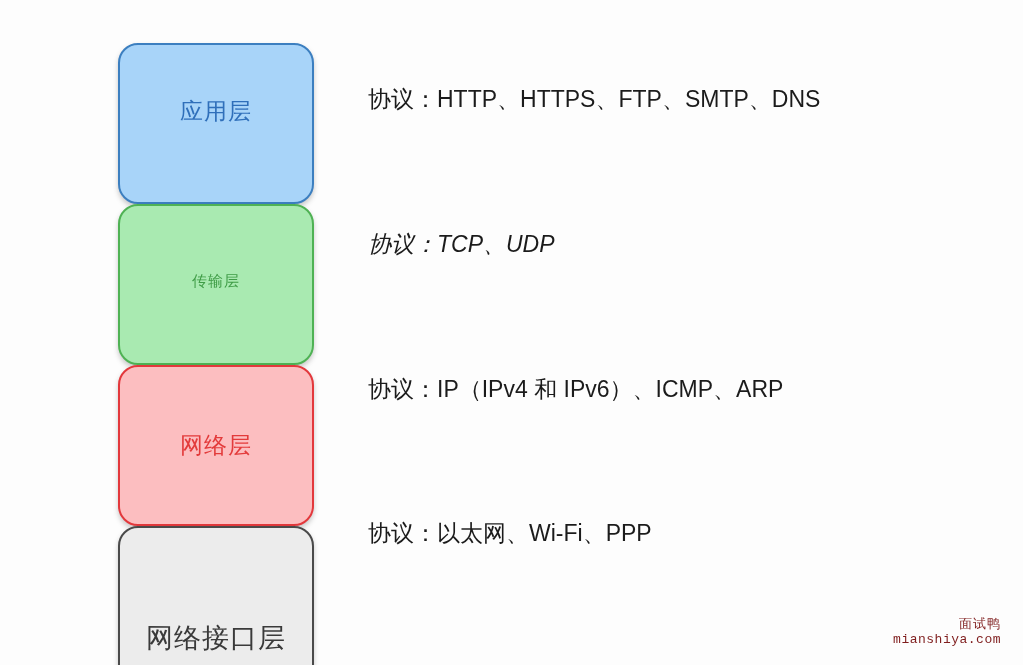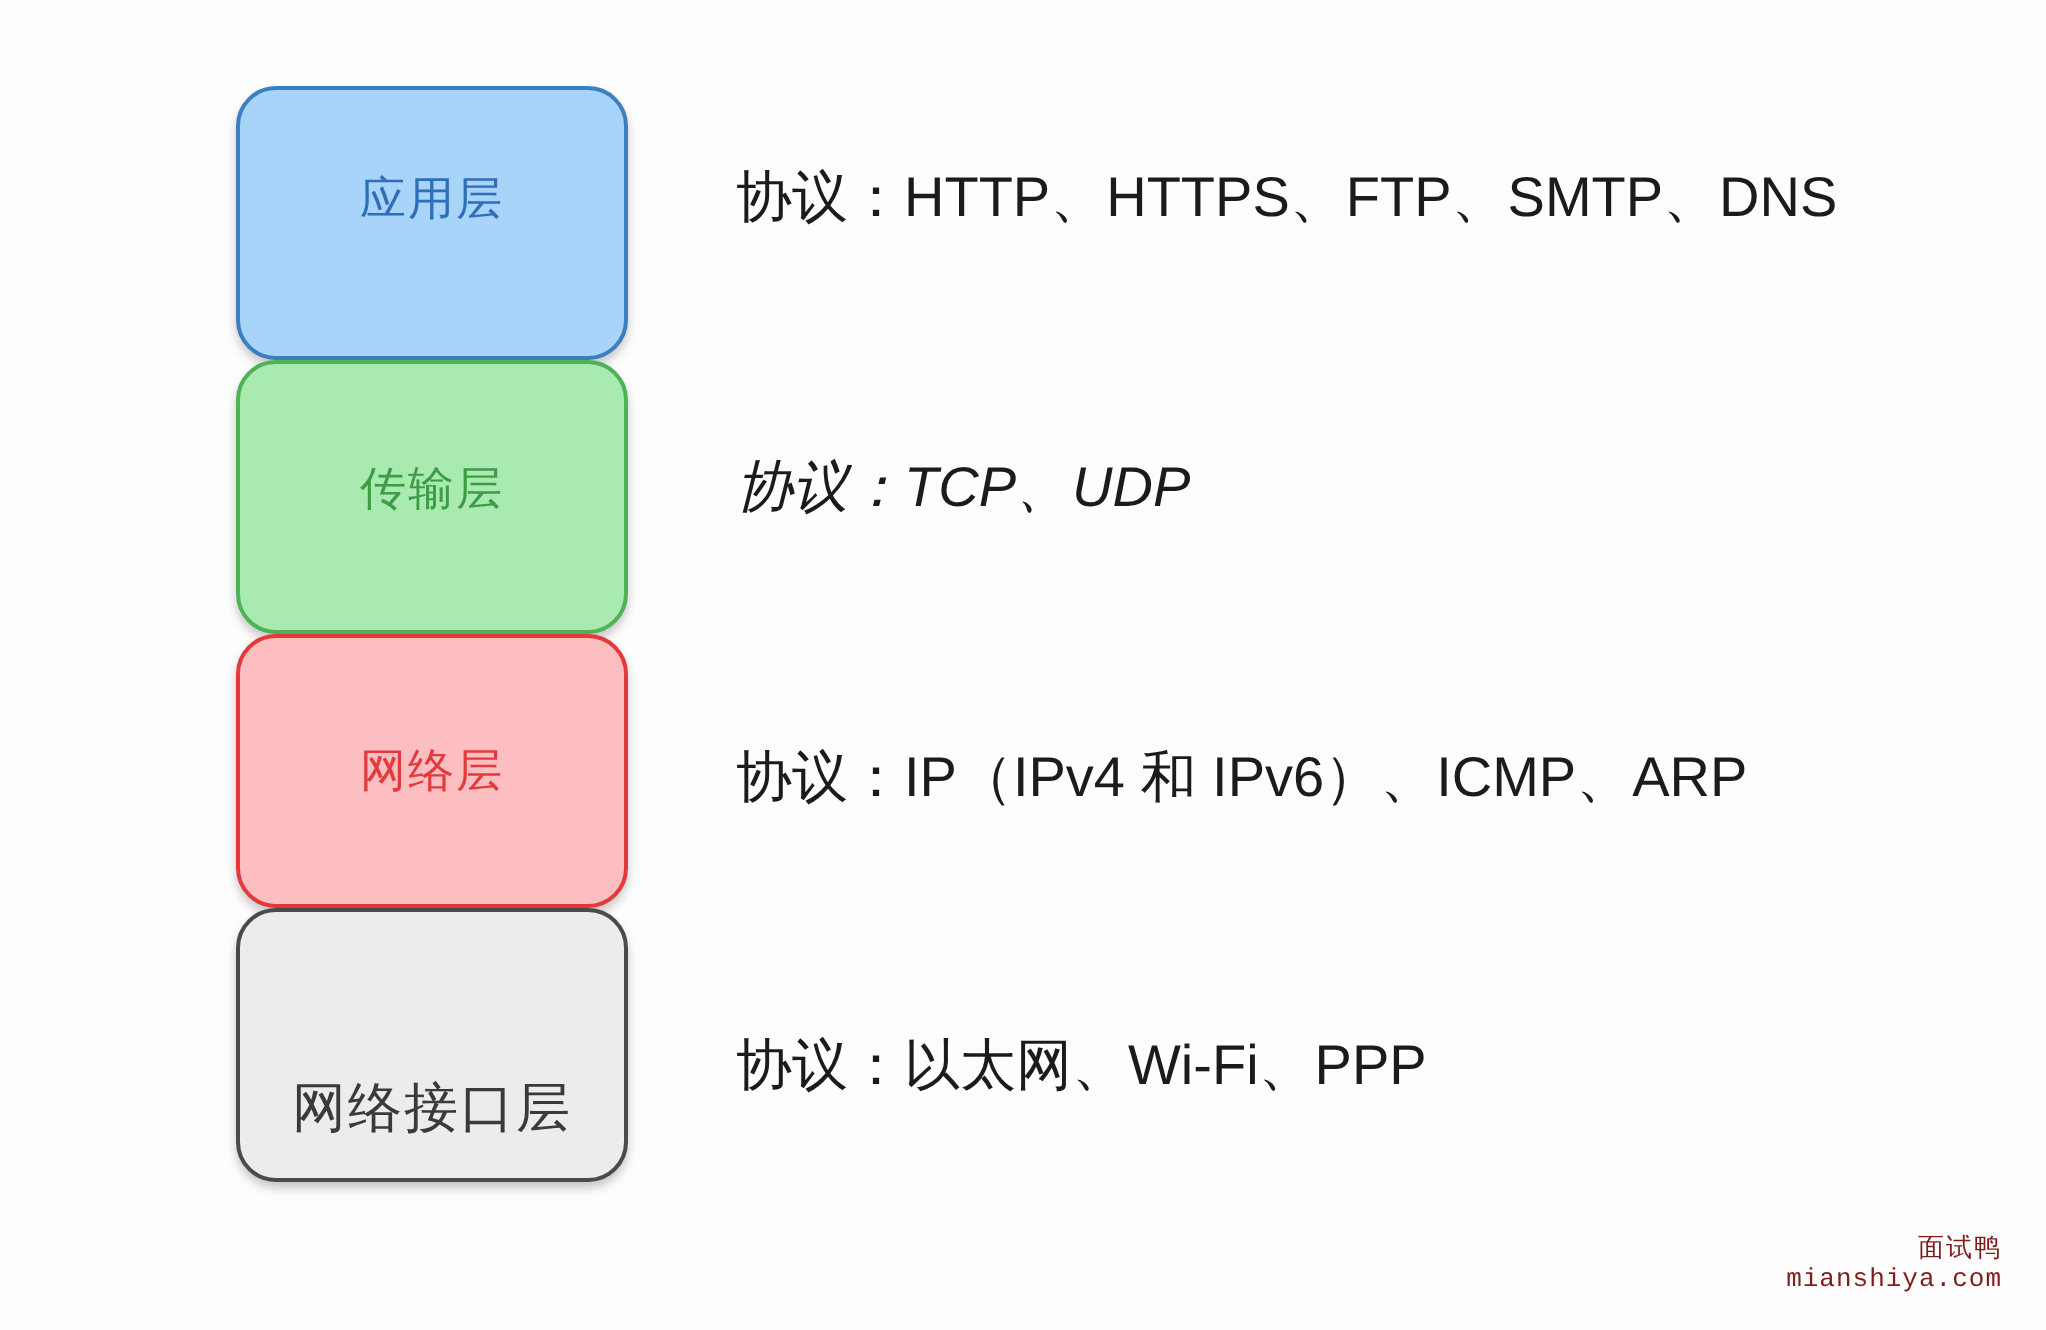--- a/index.html
+++ b/index.html
@@ -26,21 +26,21 @@
   .stack {
     position: absolute;
     left: 118px;
     top: 43px;
     width: 196px;
   }
 
   .layer-box {
     position: relative;
     width: 196px;
-    height: 137px;
+    height: 161px;
     box-sizing: border-box;
     border-radius: 20px;
     border-style: solid;
     border-width: 2px;
     display: flex;
     align-items: center;
     justify-content: center;
     box-shadow: 0 3px 5px rgba(60,60,60,0.28);
   }
 
@@ -49,38 +49,38 @@
   .layer-box.b3 { background: #fcbec0; border-color: #e3383c; }
   .layer-box.b4 { background: #ececec; border-color: #4a4a4a; }
 
   .layer-label {
     font-size: 24px;
     letter-spacing: 1px;
     line-height: 1;
     user-select: none;
   }
   .b1 .layer-label { color: #2f6fba; font-size: 23px; position: relative; top: -12px; }
-  .b2 .layer-label { color: #3f9c46; font-size: 23px; position: relative; top: -4px; }
+  .b2 .layer-label { color: #3f9c46; font-size: 15px; position: relative; top: -4px; }
   .b3 .layer-label { color: #e33b3b; font-size: 23px; position: relative; top: 0; }
   .b4 .layer-label { color: #3a3a3a; font-size: 27px; position: relative; top: 10px; margin-top: 44px; }
 
   
   .desc-col {
     position: absolute;
     left: 368px;
     top: 43px;
     width: 620px;
   }
   .desc-row {
     height: 137px;
     display: flex;
     align-items: center;
   }
   .desc-text {
-    font-size: 28px;
+    font-size: 23px;
     color: #1b1b1b;
     line-height: 1.3;
     white-space: nowrap;
   }
   .desc-row.r1 .desc-text { position: relative; top: -12px; }
   .desc-row.r2 .desc-text { position: relative; top: -4px; font-style: italic; }
   .desc-row.r3 .desc-text { position: relative; top: 4px; }
   .desc-row.r4 .desc-text { position: relative; top: 11px; }
 
   

